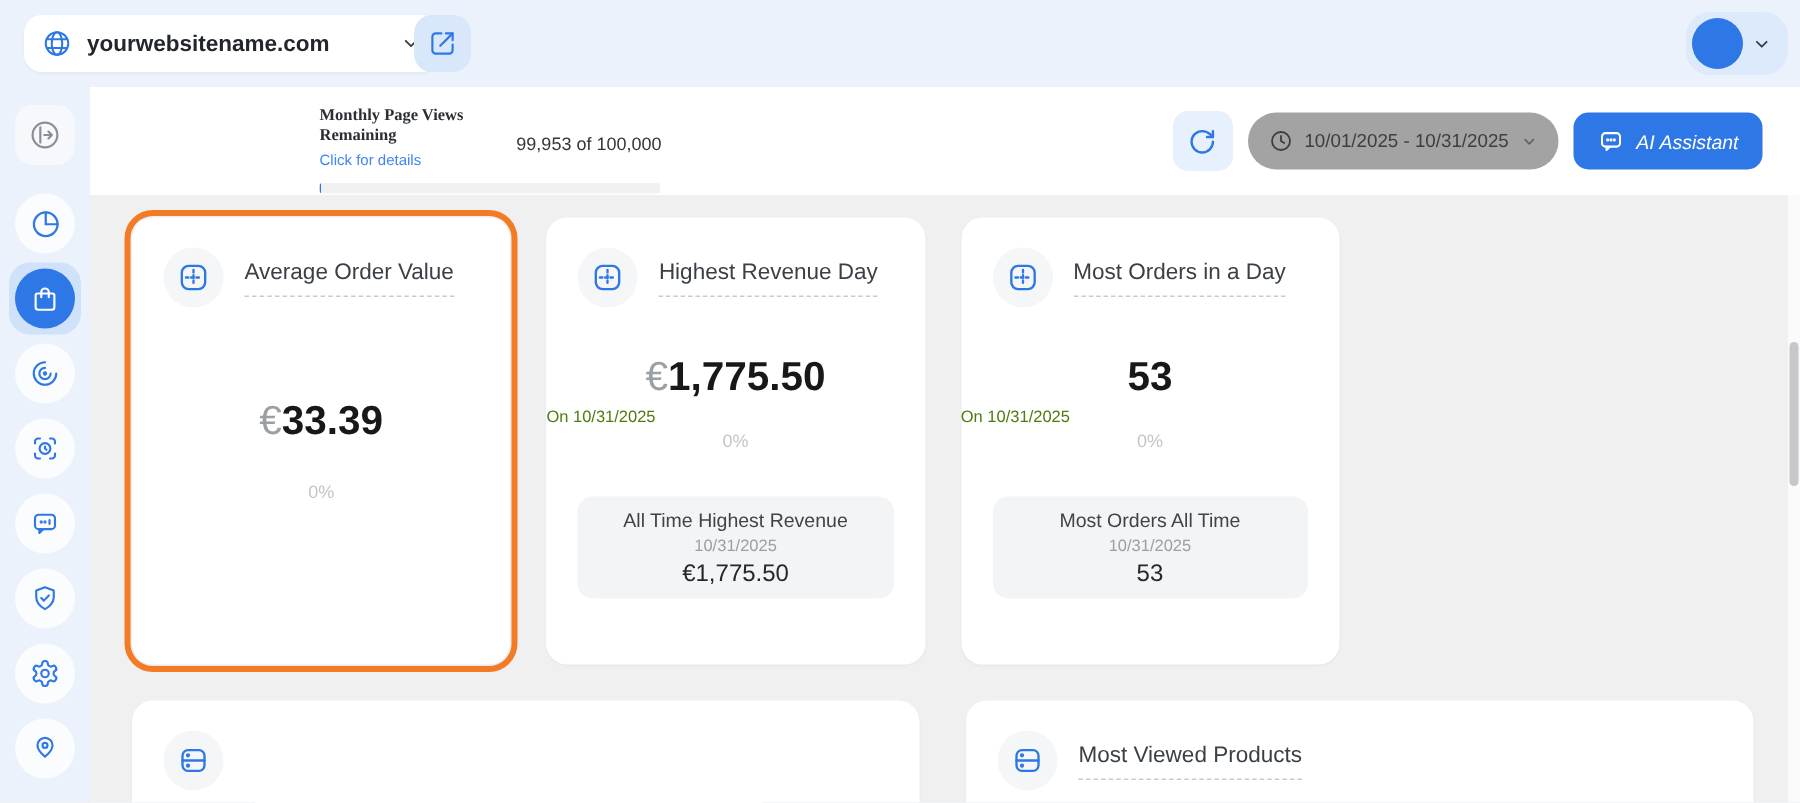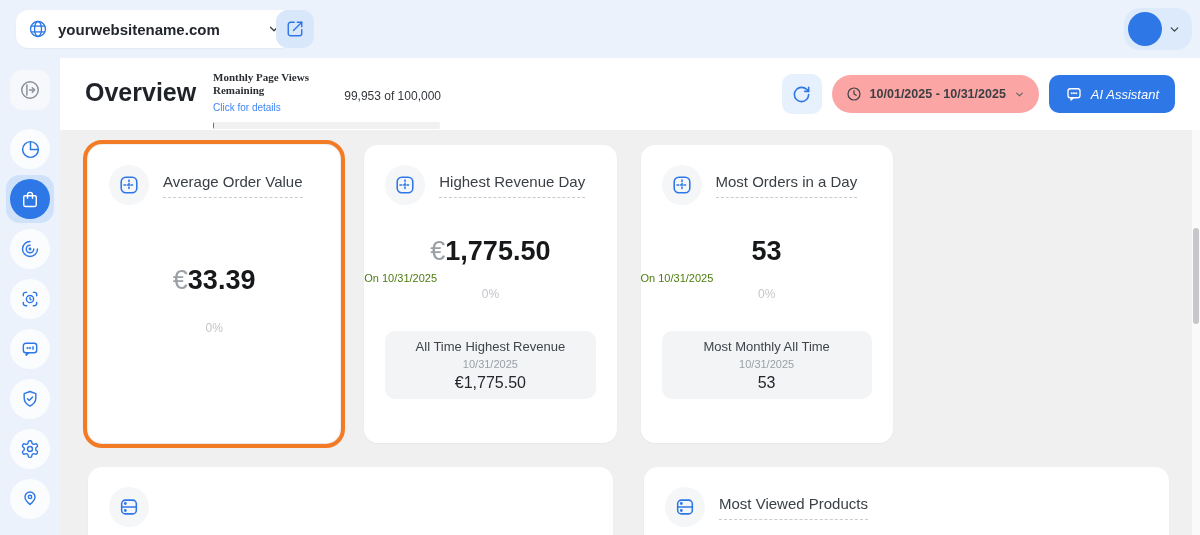--- a/index.html
+++ b/index.html
@@ -64,24 +64,23 @@
   .quota-usage { font-size:12px; color:#33373c; white-space:nowrap; position:relative; top:3px; }
   .progress { margin-top:7px; width:227px; height:7px; background:#f1f1f2; border-radius:2px; overflow:hidden; }
   .progress-fill { height:100%; width:0.05%; background:#2e77e6; }
 
   .header-controls { position:absolute; right:25px; top:16px; display:flex; align-items:center; gap:10px; }
   .refresh-btn {
     width:40px; height:40px; border-radius:10px; background:#e7f0fd; color:#2e77e6;
     display:flex; align-items:center; justify-content:center; cursor:pointer;
   }
   .date-pill {
-    height:38px; border-radius:19px; background:#fca5a5; color:#3c4043;
+    height:38px; border-radius:19px; background:#a3a3a3; color:#3c4043;
     display:flex; align-items:center; gap:8px; padding:0 14px; cursor:pointer;
     font-size:12.5px;
-    font-weight:bold;
   }
   .ai-btn {
     height:38px; border-radius:10px; background:#2e77e6; color:#fff;
     display:flex; align-items:center; gap:8px; padding:0 16px; cursor:pointer;
     font-size:13px; font-weight:500; border:none;font-style:italic;
   }
 
   
   .content {
     position:absolute; top:72px; left:0; right:0; bottom:0;
@@ -256,21 +255,20 @@
         <circle cx="12" cy="9.5" r="2"></circle>
         <path d="M6.5 17.5c-1.5.6-2.5 1.4-2.5 2.2 0 1.5 3.6 2.3 8 2.3s8-.8 8-2.3c0-.8-1-1.6-2.5-2.2" stroke-width="0"></path>
       </svg>
     </span>
   </div>
 </div>
 
 <div class="main">
 
   <div class="page-header">
-    <div class="page-title">Overview</div>
 
     <div class="quota">
       <div class="quota-top">
         <div>
           <div class="quota-label">Monthly Page Views Remaining</div>
           <a class="quota-link">Click for details</a>
         </div>
         <div class="quota-usage">99,953 of 100,000</div>
       </div>
       <div class="progress">
@@ -369,21 +367,21 @@
                 <line x1="6.5" y1="12" x2="17.5" y2="12" stroke-dasharray="1.8 2"></line>
               </svg>
             </span>
           </div>
           <div class="card-title">Most Orders in a Day</div>
         </div>
         <div class="big-value mt-std"><span class="prefix"></span><span>53</span></div>
         <div class="value-date">On 10/31/2025</div>
         <div class="value-pct pct-std">0%</div>
         <div class="card-footer">
-          <div class="cf-title">Most Monthly All Time</div>
+          <div class="cf-title">Most Orders All Time</div>
           <div class="cf-date">10/31/2025</div>
           <div class="cf-value">53</div>
         </div>
       </div>
 
       <div></div>
     </div>
 
     <div class="cards-row-wide">
       <div class="card-wide">

